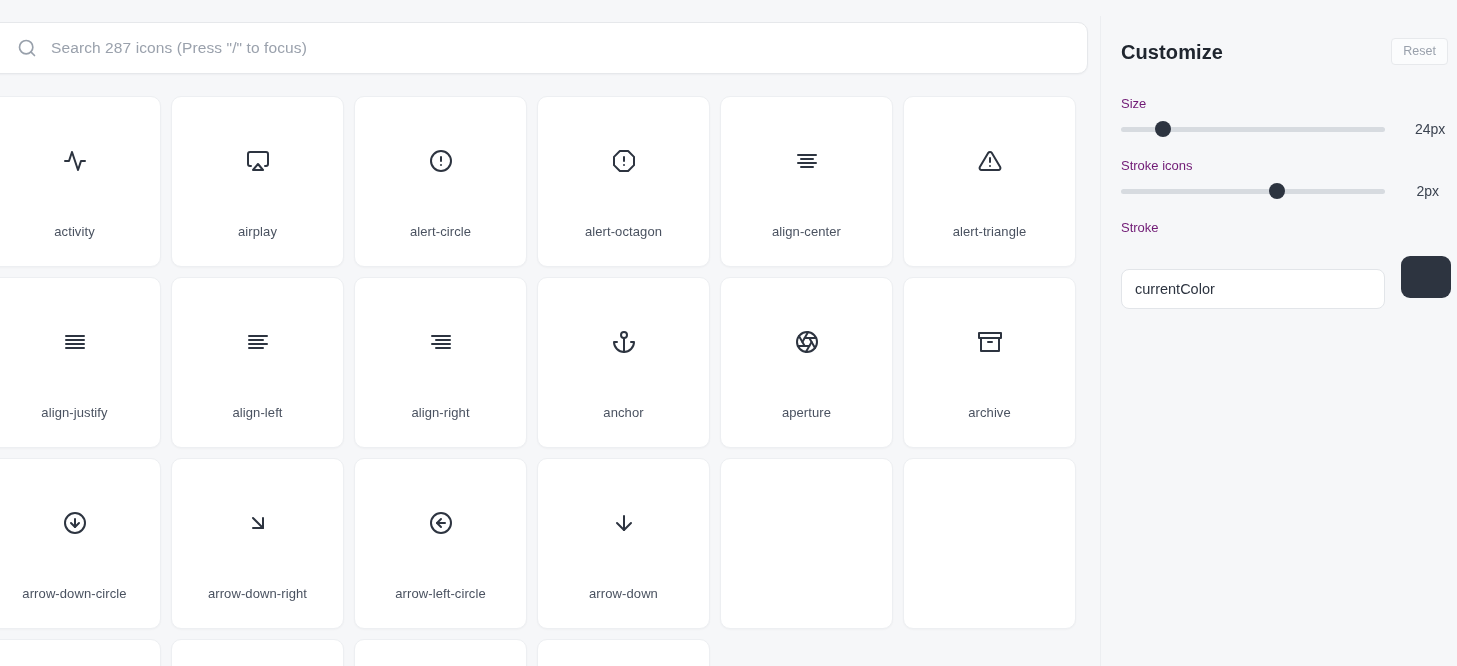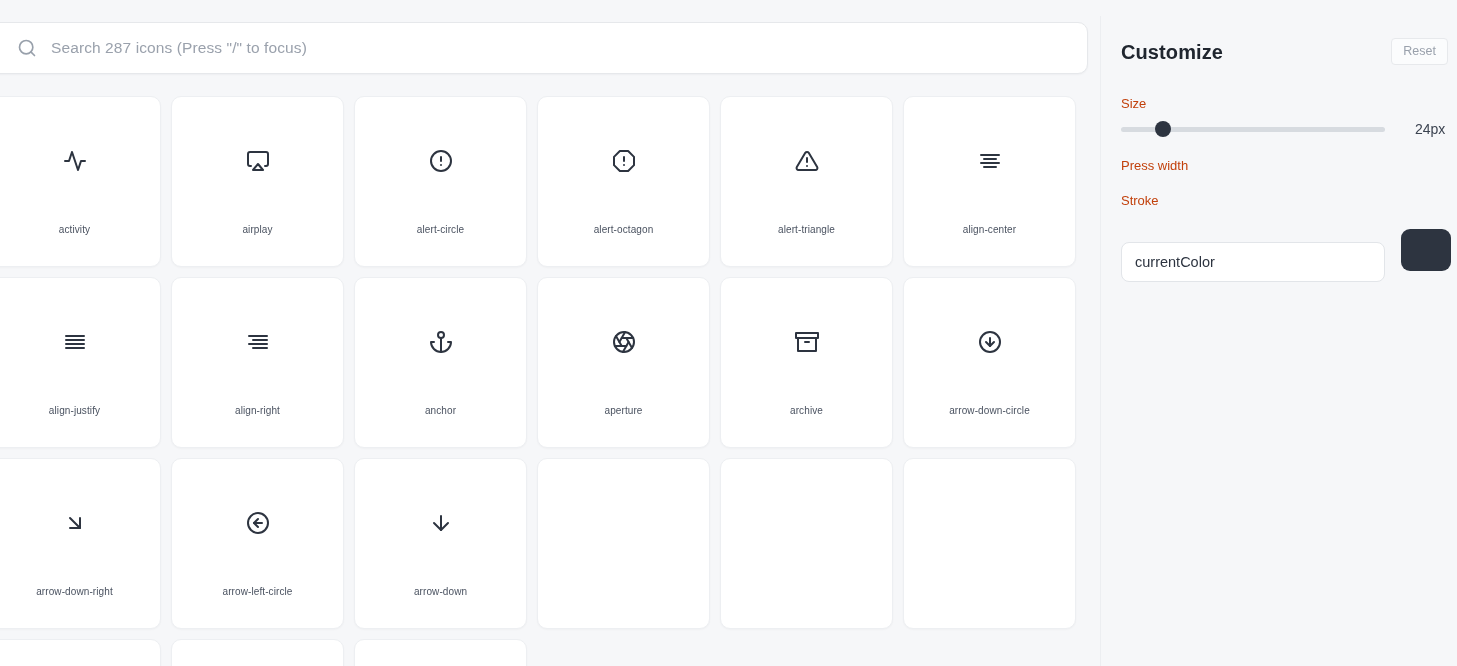--- a/index.html
+++ b/index.html
@@ -109,21 +109,21 @@
     height: 24px;
     display: block;
     stroke: #2d3440;
     stroke-width: 2;
     stroke-linecap: round;
     stroke-linejoin: round;
     fill: none;
   }
 
   .icon-label {
-    font-size: 10px;
+    font-size: 13px;
     color: #4a5260;
     text-align: center;
     line-height: 1;
     letter-spacing: 0.1px;
     white-space: nowrap;
   }
 
   
   .panel {
     position: absolute;
@@ -161,21 +161,21 @@
     padding: 5px 11px;
     cursor: pointer;
     line-height: 1.2;
   }
 
   .field { margin-top: 22px; }
   .field.first { margin-top: 25px; }
 
   .field-label {
     font-size: 13px;
-    color: #c2410c;
+    color: #701a75;
     margin-bottom: 11px;
     line-height: 1;
   }
 
   .slider-row {
     display: flex;
     align-items: flex-end;
     gap: 30px;
   }
 
@@ -299,48 +299,59 @@
               <polygon points="7.86 2 16.14 2 22 7.86 22 16.14 16.14 22 7.86 22 2 16.14 2 7.86 7.86 2"></polygon>
               <line x1="12" y1="8" x2="12" y2="12"></line>
               <line x1="12" y1="16" x2="12.01" y2="16"></line>
             </svg>
           </div>
           <div class="icon-label">alert-octagon</div>
         </div>
         <div class="icon-card">
           <div class="icon-slot">
             <svg viewBox="0 0 24 24">
-              <path d="M10.29 3.86L1.82 18a2 2 0 0 0 1.71 3h16.94a2 2 0 0 0 1.71-3L13.71 3.86a2 2 0 0 0-3.42 0z"></path>
-              <line x1="12" y1="9" x2="12" y2="13"></line>
-              <line x1="12" y1="17" x2="12.01" y2="17"></line>
-            </svg>
-          </div>
-          <div class="icon-label">alert-triangle</div>
-        </div>
-        <div class="icon-card">
-          <div class="icon-slot">
-            <svg viewBox="0 0 24 24">
               <line x1="18" y1="10" x2="6" y2="10"></line>
               <line x1="21" y1="6" x2="3" y2="6"></line>
               <line x1="21" y1="14" x2="3" y2="14"></line>
               <line x1="18" y1="18" x2="6" y2="18"></line>
             </svg>
           </div>
           <div class="icon-label">align-center</div>
         </div>
         <div class="icon-card">
           <div class="icon-slot">
             <svg viewBox="0 0 24 24">
+              <path d="M10.29 3.86L1.82 18a2 2 0 0 0 1.71 3h16.94a2 2 0 0 0 1.71-3L13.71 3.86a2 2 0 0 0-3.42 0z"></path>
+              <line x1="12" y1="9" x2="12" y2="13"></line>
+              <line x1="12" y1="17" x2="12.01" y2="17"></line>
+            </svg>
+          </div>
+          <div class="icon-label">alert-triangle</div>
+        </div>
+        <div class="icon-card">
+          <div class="icon-slot">
+            <svg viewBox="0 0 24 24">
               <line x1="21" y1="10" x2="3" y2="10"></line>
               <line x1="21" y1="6" x2="3" y2="6"></line>
               <line x1="21" y1="14" x2="3" y2="14"></line>
               <line x1="21" y1="18" x2="3" y2="18"></line>
             </svg>
           </div>
           <div class="icon-label">align-justify</div>
+        </div>
+        <div class="icon-card">
+          <div class="icon-slot">
+            <svg viewBox="0 0 24 24">
+              <line x1="17" y1="10" x2="3" y2="10"></line>
+              <line x1="21" y1="6" x2="3" y2="6"></line>
+              <line x1="21" y1="14" x2="3" y2="14"></line>
+              <line x1="17" y1="18" x2="3" y2="18"></line>
+            </svg>
+          </div>
+          <div class="icon-label">align-left</div>
         </div>
         <div class="icon-card">
           <div class="icon-slot">
             <svg viewBox="0 0 24 24">
               <line x1="21" y1="10" x2="7" y2="10"></line>
               <line x1="21" y1="6" x2="3" y2="6"></line>
               <line x1="21" y1="14" x2="3" y2="14"></line>
               <line x1="21" y1="18" x2="7" y2="18"></line>
             </svg>
           </div>
@@ -458,21 +469,28 @@
       <div class="slider-row">
         <div class="slider">
           <div class="slider-track"></div>
           <div class="slider-thumb" id="size-thumb" style="left: 42.24px;"></div>
         </div>
         <div class="slider-value">24px</div>
       </div>
     </div>
 
     <div class="field">
-      <div class="field-label">Press width</div>
+      <div class="field-label">Stroke icons</div>
+      <div class="slider-row">
+        <div class="slider">
+          <div class="slider-track"></div>
+          <div class="slider-thumb" id="stroke-thumb" style="left: 155.76px;"></div>
+        </div>
+        <div class="slider-value">2px</div>
+      </div>
     </div>
 
     <div class="field">
       <div class="field-label">Stroke</div>
       <div class="color-row">
         <input class="color-input" type="text" value="currentColor" style="">
         <button class="color-swatch" id="color-swatch" style="background: rgb(45, 52, 64);"></button>
       </div>
     </div>
 

